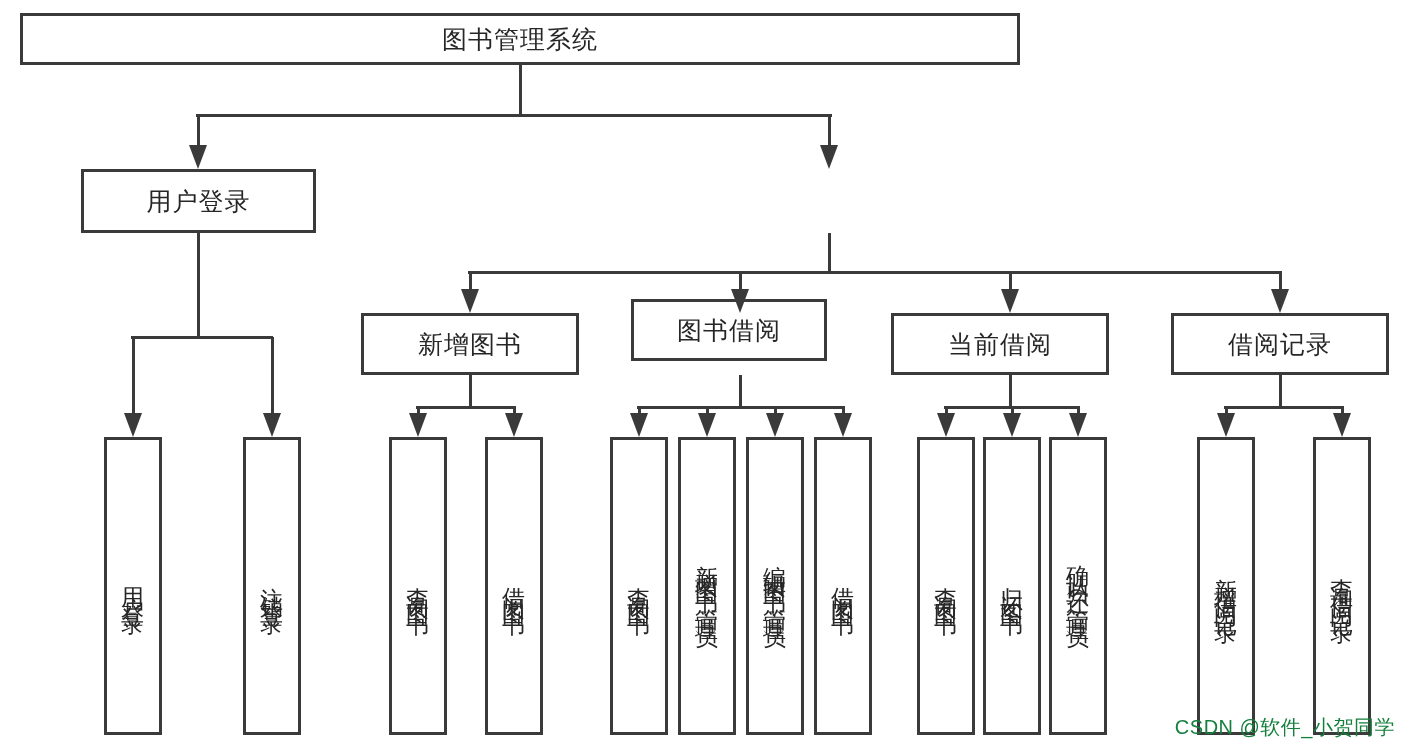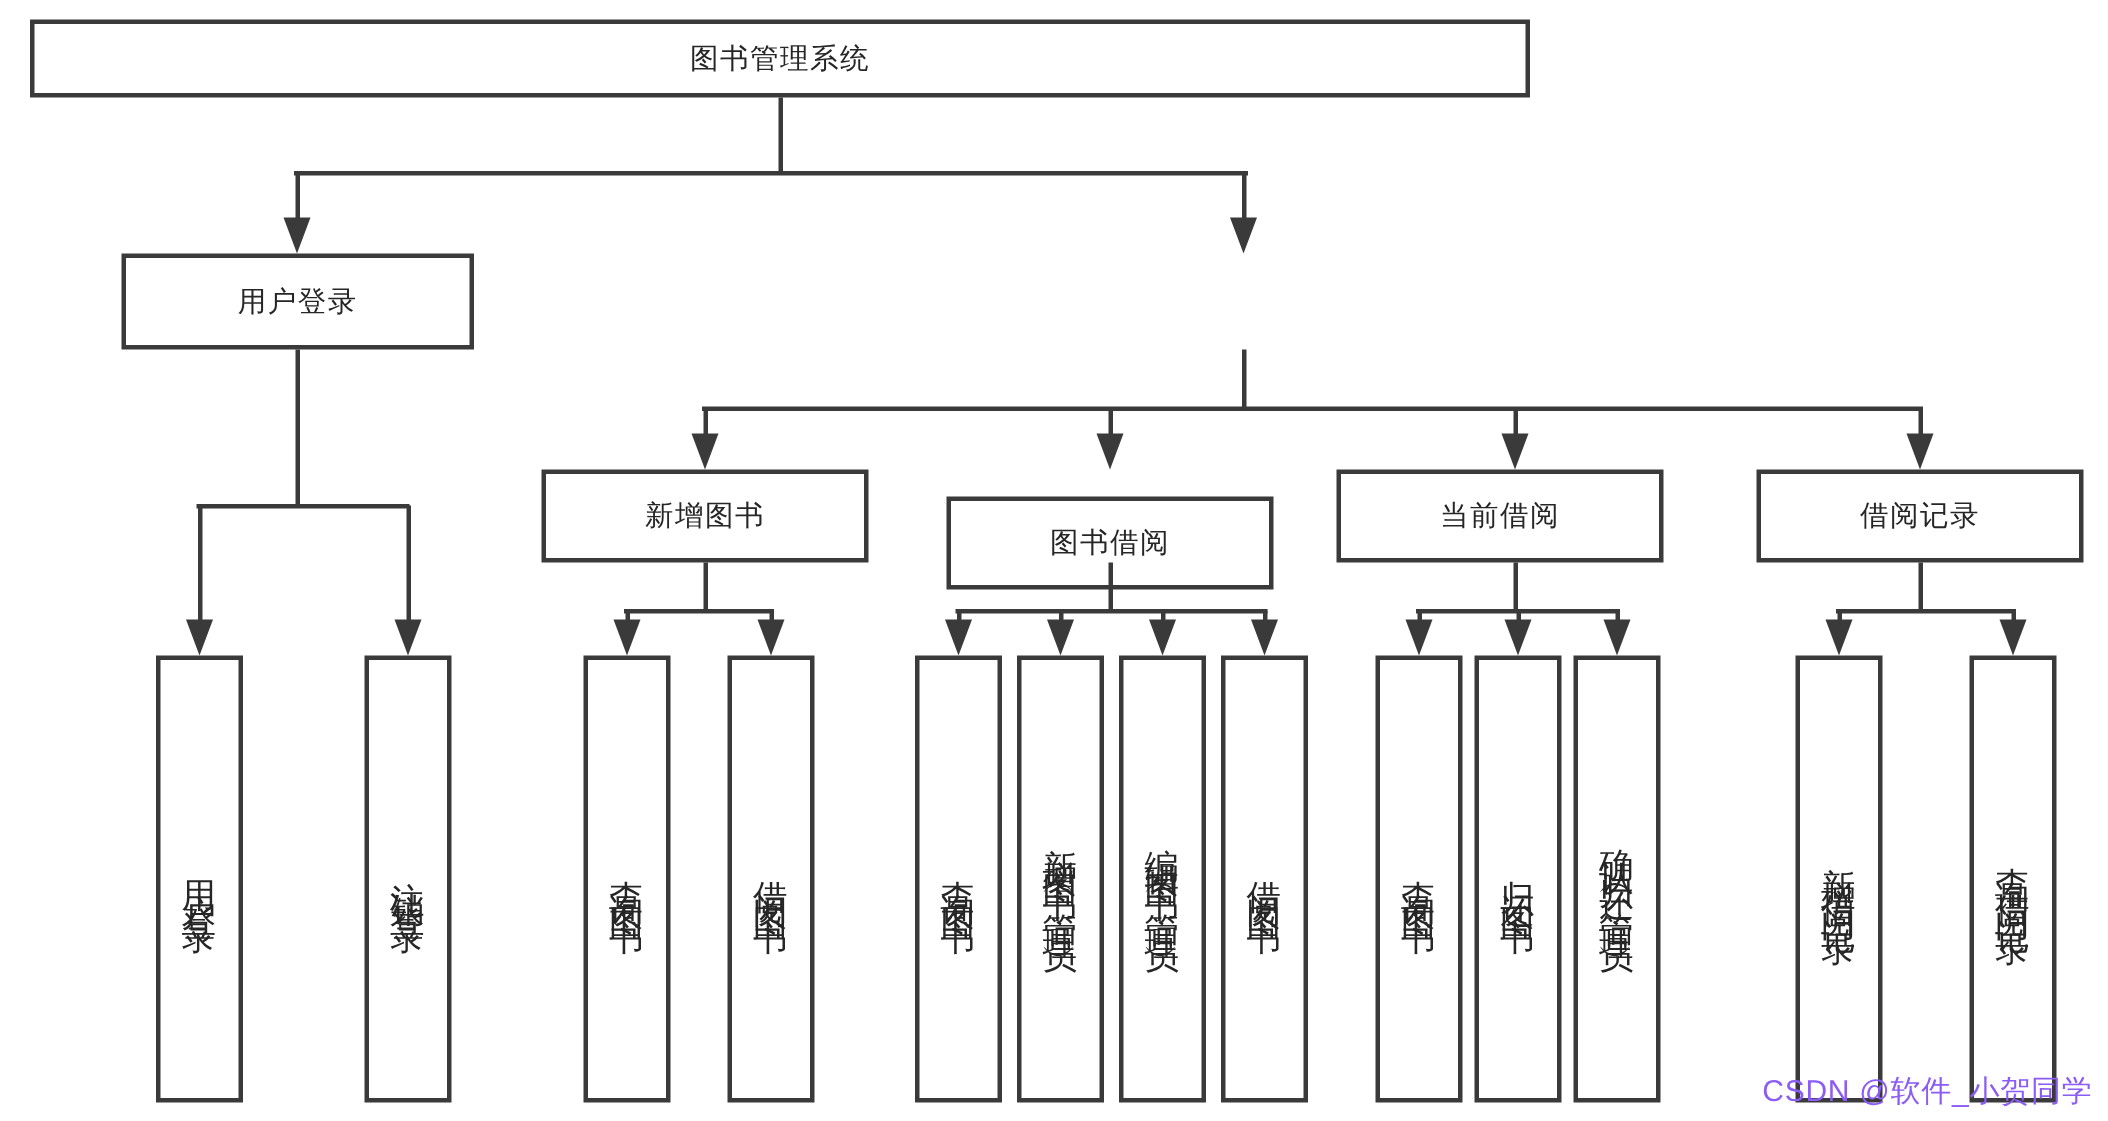--- a/index.html
+++ b/index.html
@@ -6,54 +6,54 @@
   html,body { margin:0; padding:0; background:var(--bg); }
   #stage {
     position:relative; width:1405px; height:747px; background:var(--bg);
     font-family:"Liberation Sans","DejaVu Sans",sans-serif; color:var(--txt);
     overflow:hidden;
   }
   .hbox {
     position:absolute; box-sizing:border-box; background:#fff;
     border:3px solid var(--line);
     display:flex; align-items:center; justify-content:center;
-    font-size:19px; letter-spacing:1px; white-space:nowrap;text-align:center;
+    font-size:25px; letter-spacing:1px; white-space:nowrap;text-align:center;
   }
   .vbox {
     position:absolute; box-sizing:border-box; background:#fff;
     border:3px solid var(--line);
     width:58px; top:437px; height:298px;
     writing-mode:vertical-rl; text-orientation:mixed;
     text-align:center; line-height:52px;
     font-size:23px; letter-spacing:0.38em;
   }
   .vl { position:absolute; width:3px; background:var(--line); }
   .hl { position:absolute; height:3px; background:var(--line); }
   .ar {
     position:absolute; width:0; height:0;
     border-left:9px solid transparent; border-right:9px solid transparent;
     border-top:24px solid var(--line);
   }
   .watermark {
     position:absolute; top:714px; right:10px;
-    font-size:20px; color:#8b5cf6; letter-spacing:0.5px; white-space:nowrap;
+    font-size:20px; color:#15803d; letter-spacing:0.5px; white-space:nowrap;
     z-index:5;
   }
 </style>
 </head>
 <body>
 
 <div id="stage">
 
   <div class="hbox" style="left:20px;top:13px;width:1000px;height:52px;">图书管理系统</div>
 
   <div class="hbox" style="left:81px;top:169px;width:235px;height:64px;">用户登录</div>
 
   <div class="hbox" style="left:361px;top:313px;width:218px;height:62px;">新增图书</div>
-  <div class="hbox" style="left:631px;top:331px;width:218px;height:62px;">图书借阅</div>
+  <div class="hbox" style="left:631px;top:299px;width:196px;height:62px;">图书借阅</div>
   <div class="hbox" style="left:891px;top:313px;width:218px;height:62px;">当前借阅</div>
   <div class="hbox" style="left:1171px;top:313px;width:218px;height:62px;">借阅记录</div>
 
   <div class="vbox" style="left:104px;">用户登录</div>
   <div class="vbox" style="left:243px;">注销登录</div>
 
   <div class="vbox" style="left:389px;">查询图书</div>
   <div class="vbox" style="left:485px;">借阅图书</div>
 
   <div class="vbox" style="left:610px;">查询图书</div>

